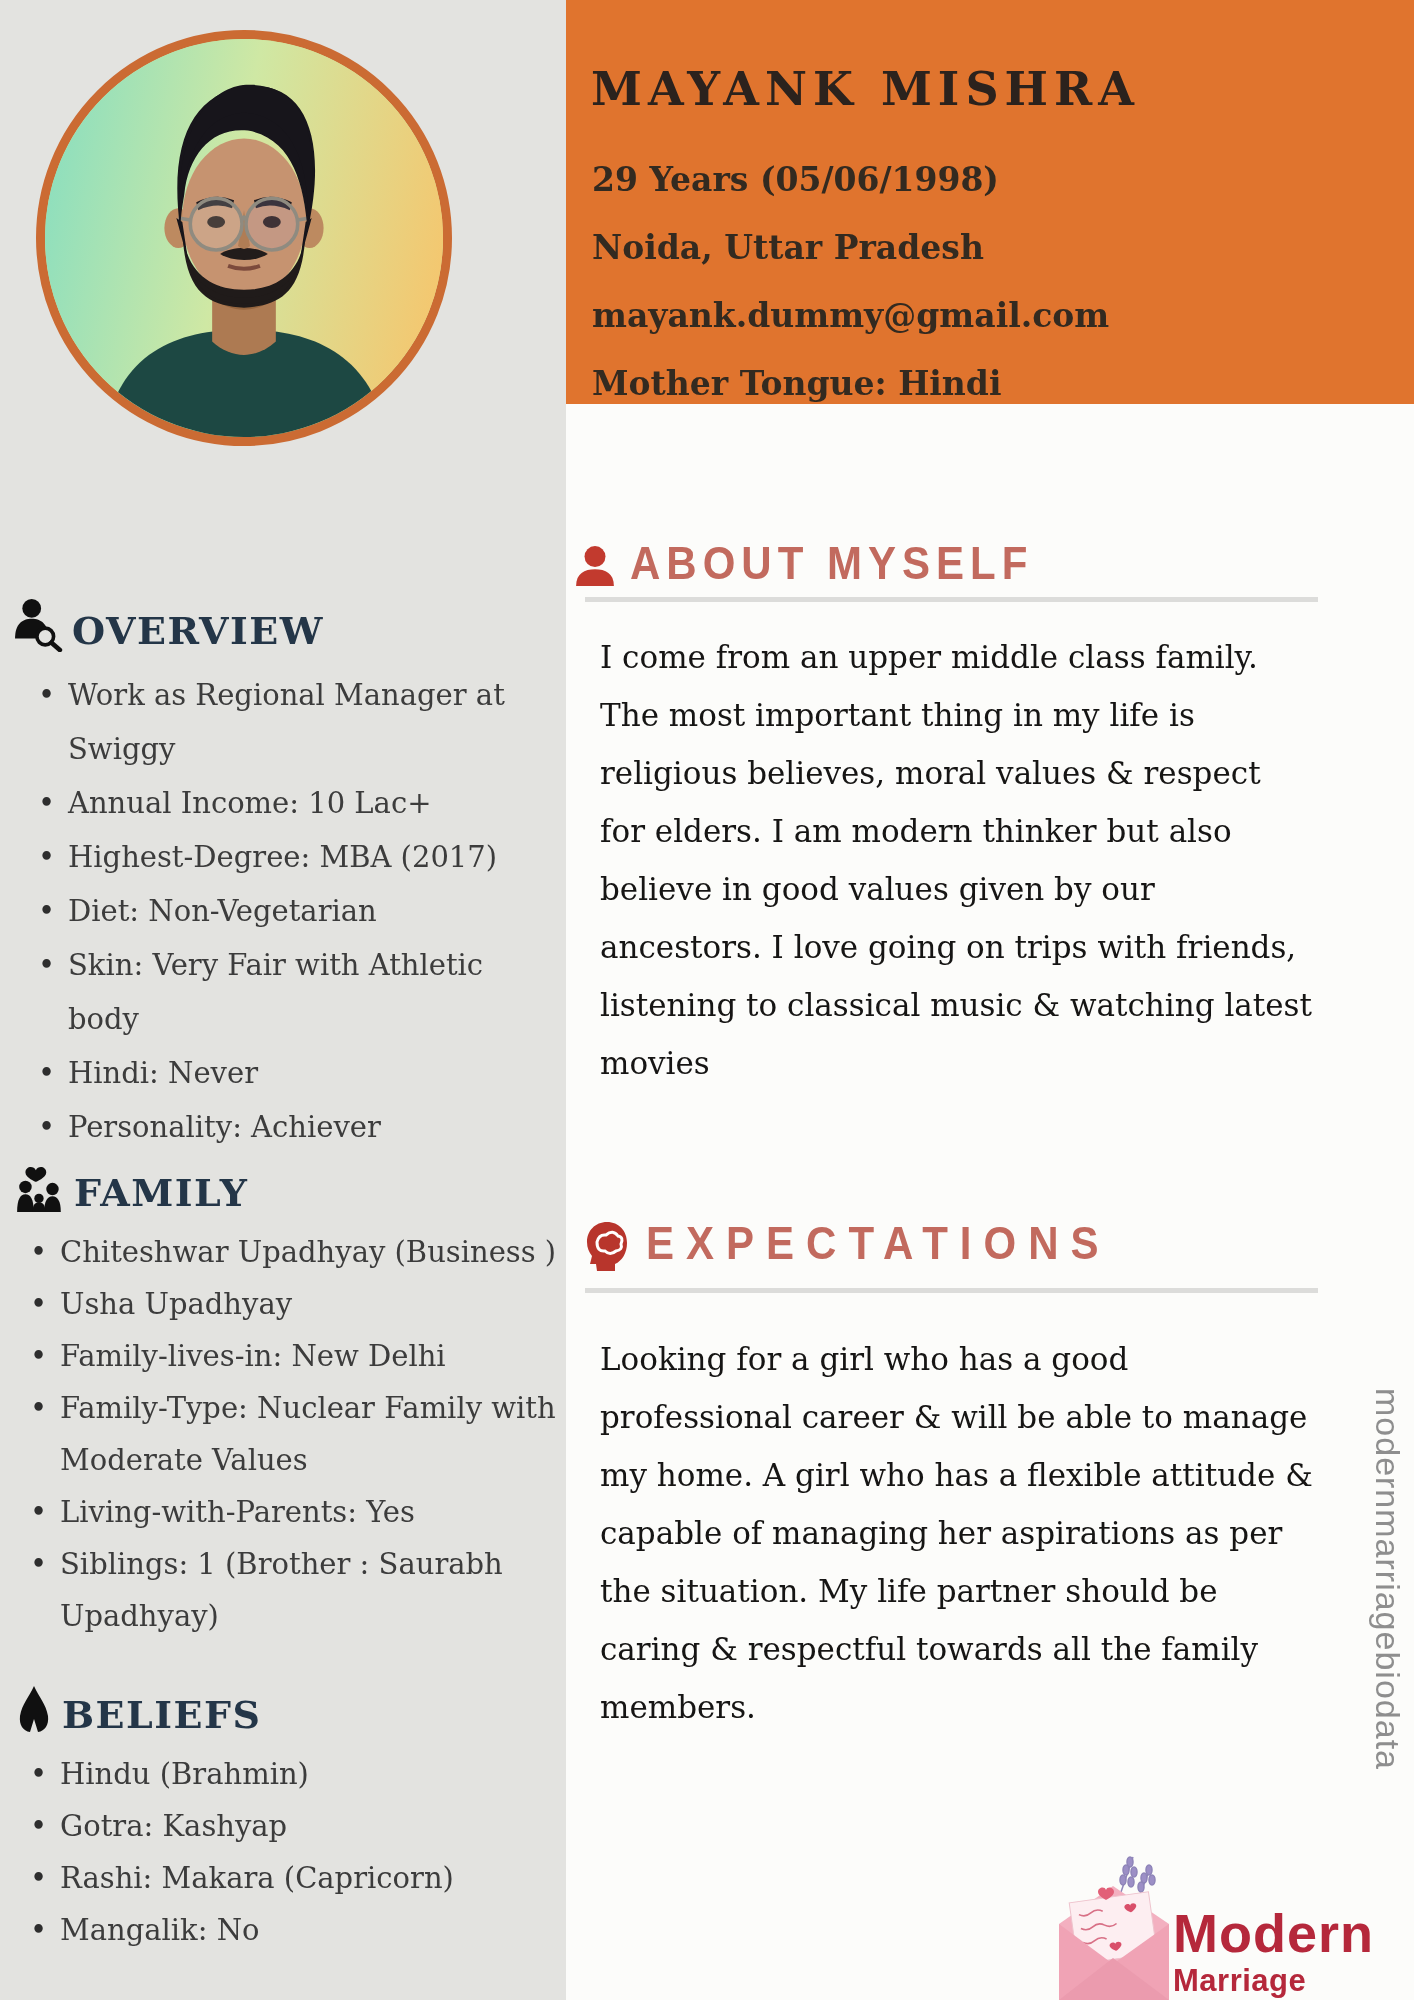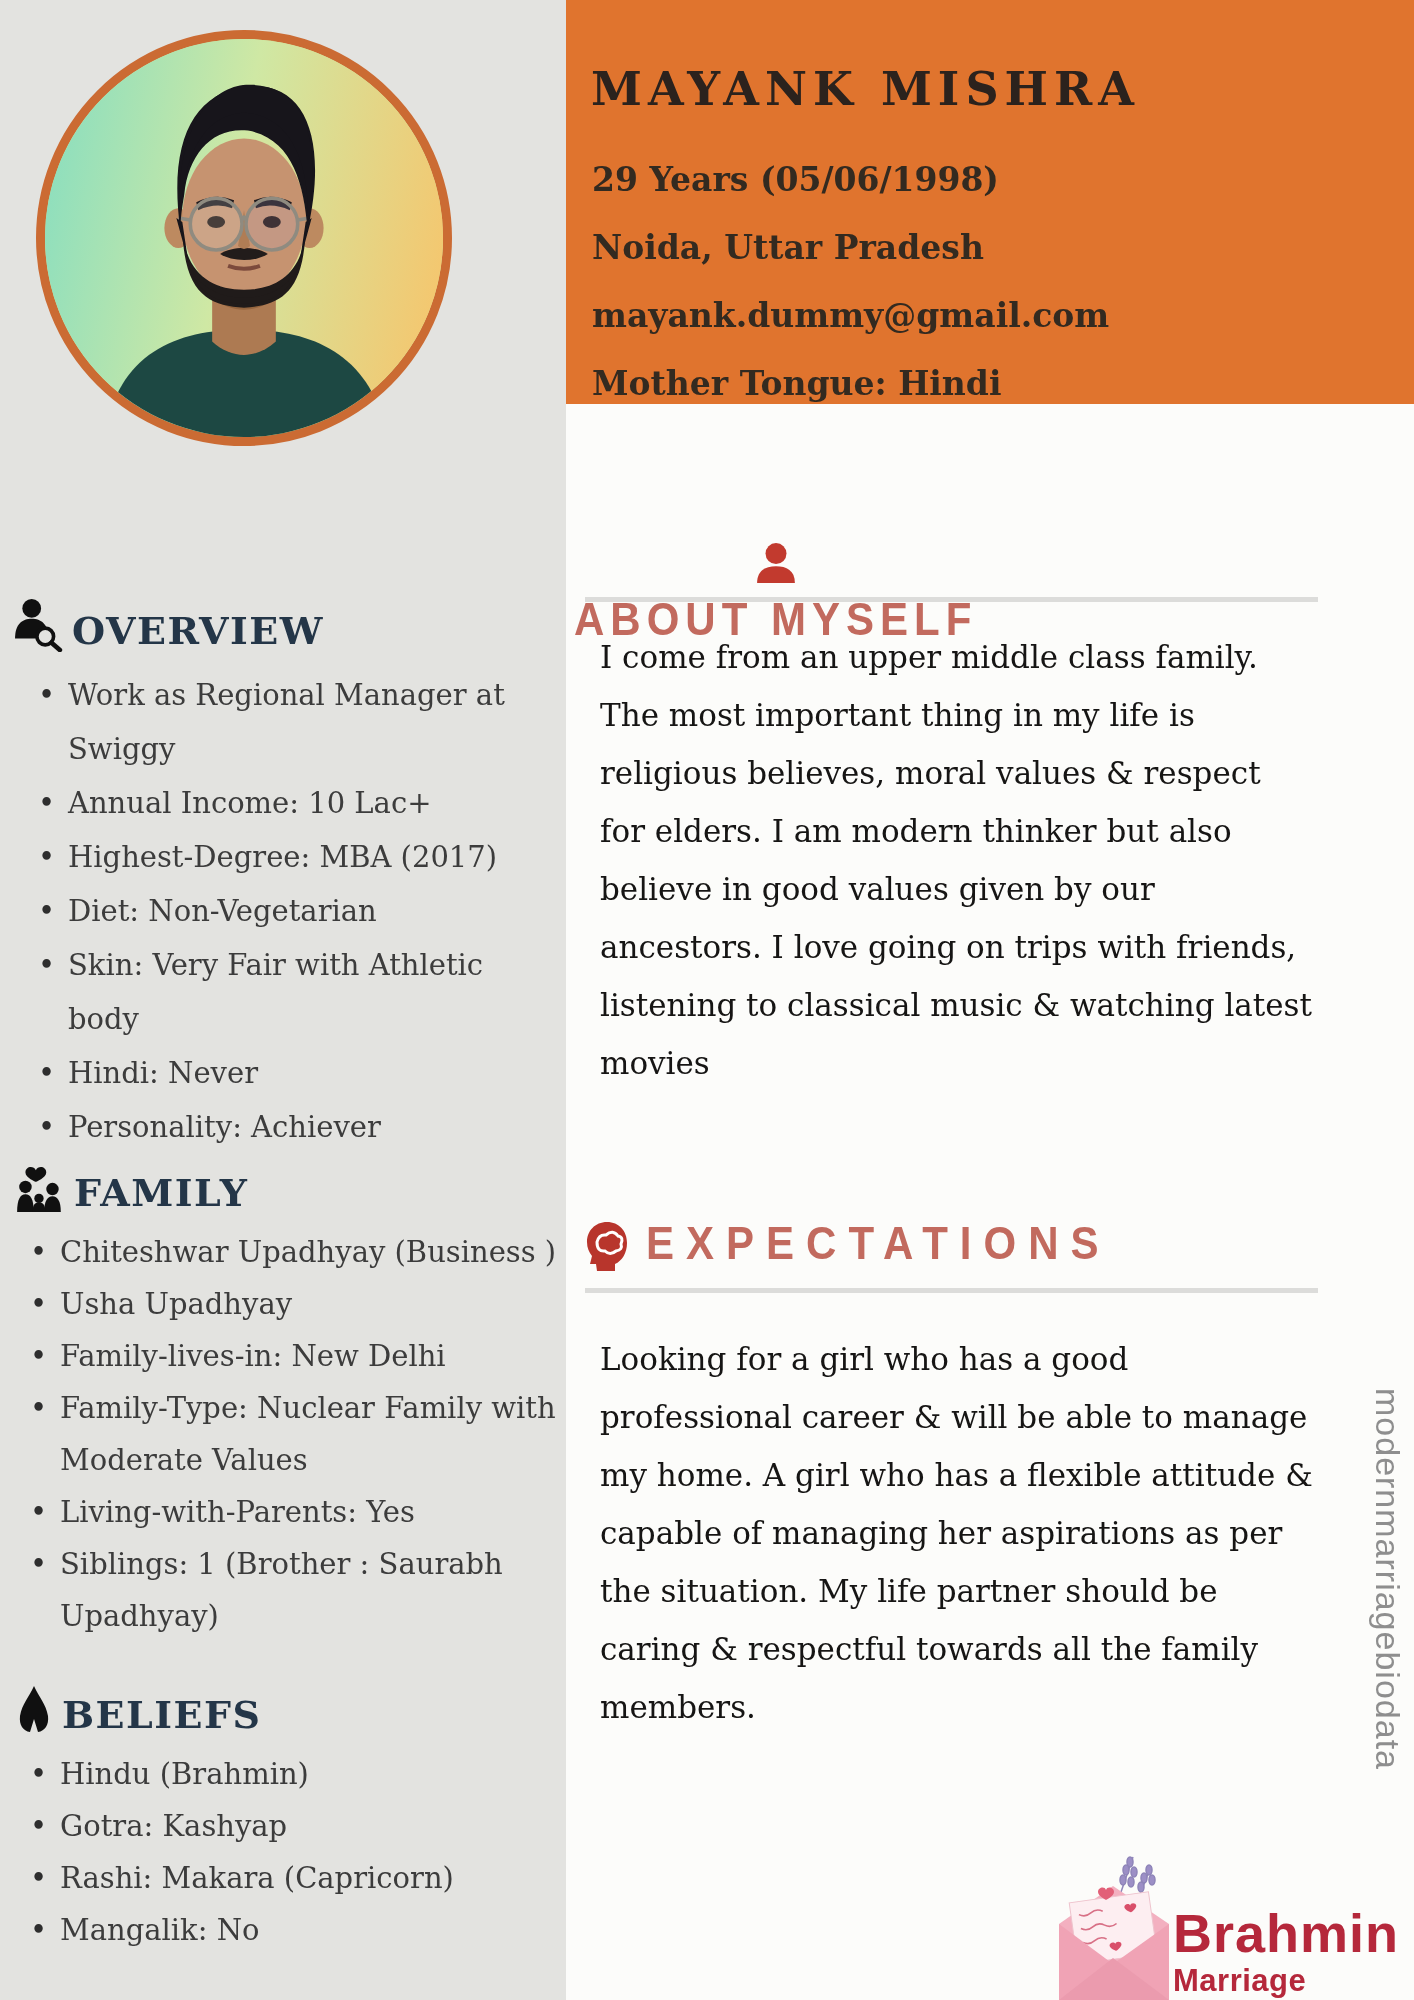--- a/index.html
+++ b/index.html
@@ -28,21 +28,21 @@
 
   
   .hdr{position:absolute;left:566px;top:0;width:848px;height:404px;background:#e0742e;color:#32271d;}
   .hdr h1{position:absolute;left:25px;top:62px;margin:0;font-size:46px;font-weight:700;letter-spacing:6px;color:#2b221d;}
   .hdr .lines{position:absolute;left:26px;top:146px;font-size:33px;font-weight:700;line-height:68px;color:#332a20;}
 
   
   .right-col{position:absolute;left:566px;top:508px;width:848px;height:1492px;background:#fcfcfa;}
   .rhead{position:absolute;display:flex;align-items:center;gap:14px;left:8px;}
   .rtitle{font-family:"Liberation Sans",sans-serif;font-weight:700;font-size:42px;color:#c26a5e;transform:scaleY(1.08);transform-origin:left bottom;}
-  #about-head{top:34px;flex-direction:column;}
+  #about-head{top:34px;}
   #about-head .rtitle{letter-spacing:6px;}
   #expect-head{top:712px;left:16px;}
   #expect-head .rtitle{letter-spacing:12px;}
   .divider{position:absolute;left:19px;width:733px;height:5px;background:#dcdcda;}
   #about-divider{top:89px;}
   #expect-divider{top:780px;}
   .para{position:absolute;left:34px;font-size:31px;line-height:58px;color:#161514;}
   #about-para{top:120px;width:712px;}
   #expect-para{top:822px;width:718px;}
 
@@ -231,18 +231,18 @@
         <path d="M82,56 c-1,-3 -6,-2 -6,1 c0,3 6,6 6,6 c0,0 6,-3 6,-6 c0,-3 -5,-4 -6,-1 Z" fill="#d94f6a"></path>
         <path d="M62,92 c-1,-3 -6,-2 -6,1 c0,3 6,6 6,6 c0,0 6,-3 6,-6 c0,-3 -5,-4 -6,-1 Z" fill="#d94f6a"></path>
       </g>
 
       <polygon points="8,72 62,112 8,148" fill="#f0a3b5"></polygon>
       <polygon points="118,72 62,112 118,148" fill="#f0a3b5"></polygon>
       <polygon points="8,148 62,106 118,148" fill="#eb9bae"></polygon>
       <path d="M55,38 c-1,-4 -8,-3 -8,2 c0,4 8,8 8,8 c0,0 8,-4 8,-8 c0,-5 -7,-6 -8,-2 Z" fill="#e26078"></path>
     </svg>
     <div class="ltext">
-      <div class="l1">Brahmin</div>
+      <div class="l1">Modern</div>
       <div class="l2">Marriage Biodata</div>
     </div>
   </div>
 
 </div>
 
 </body></html>

